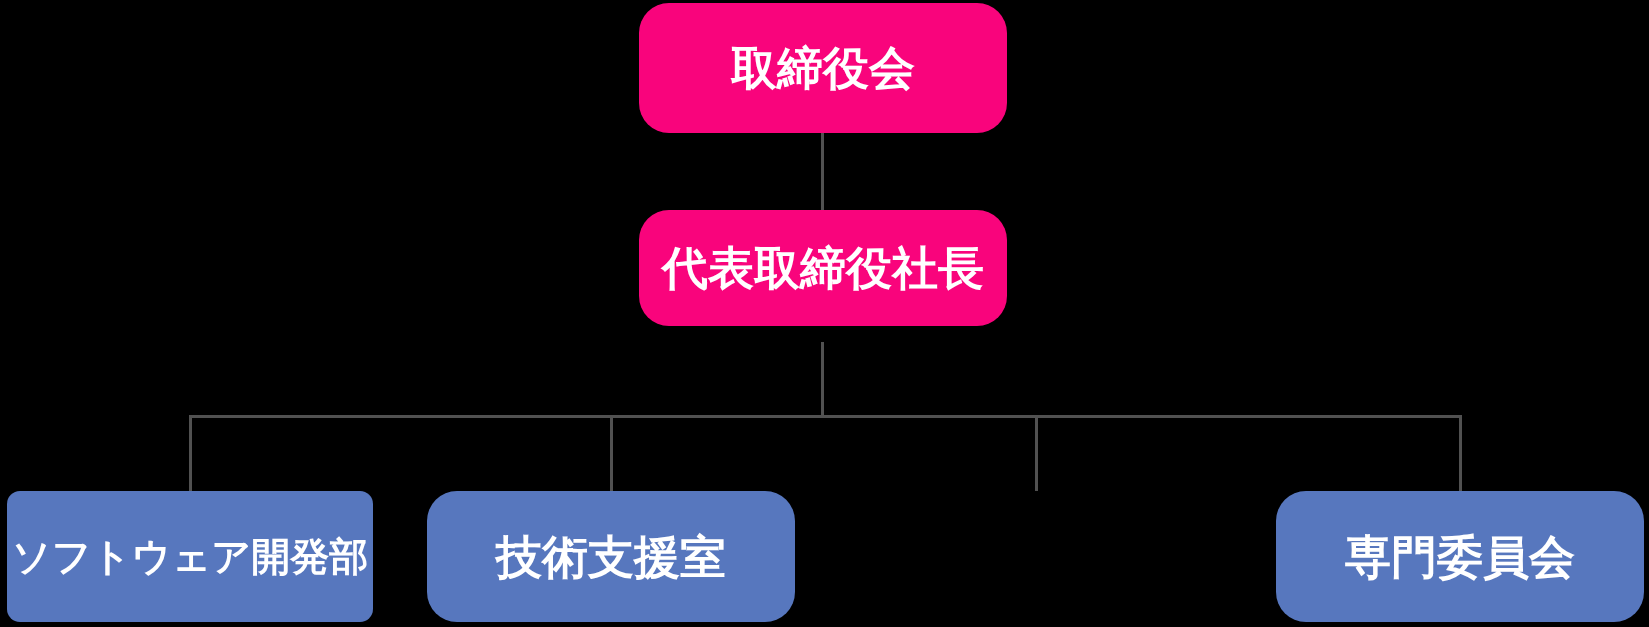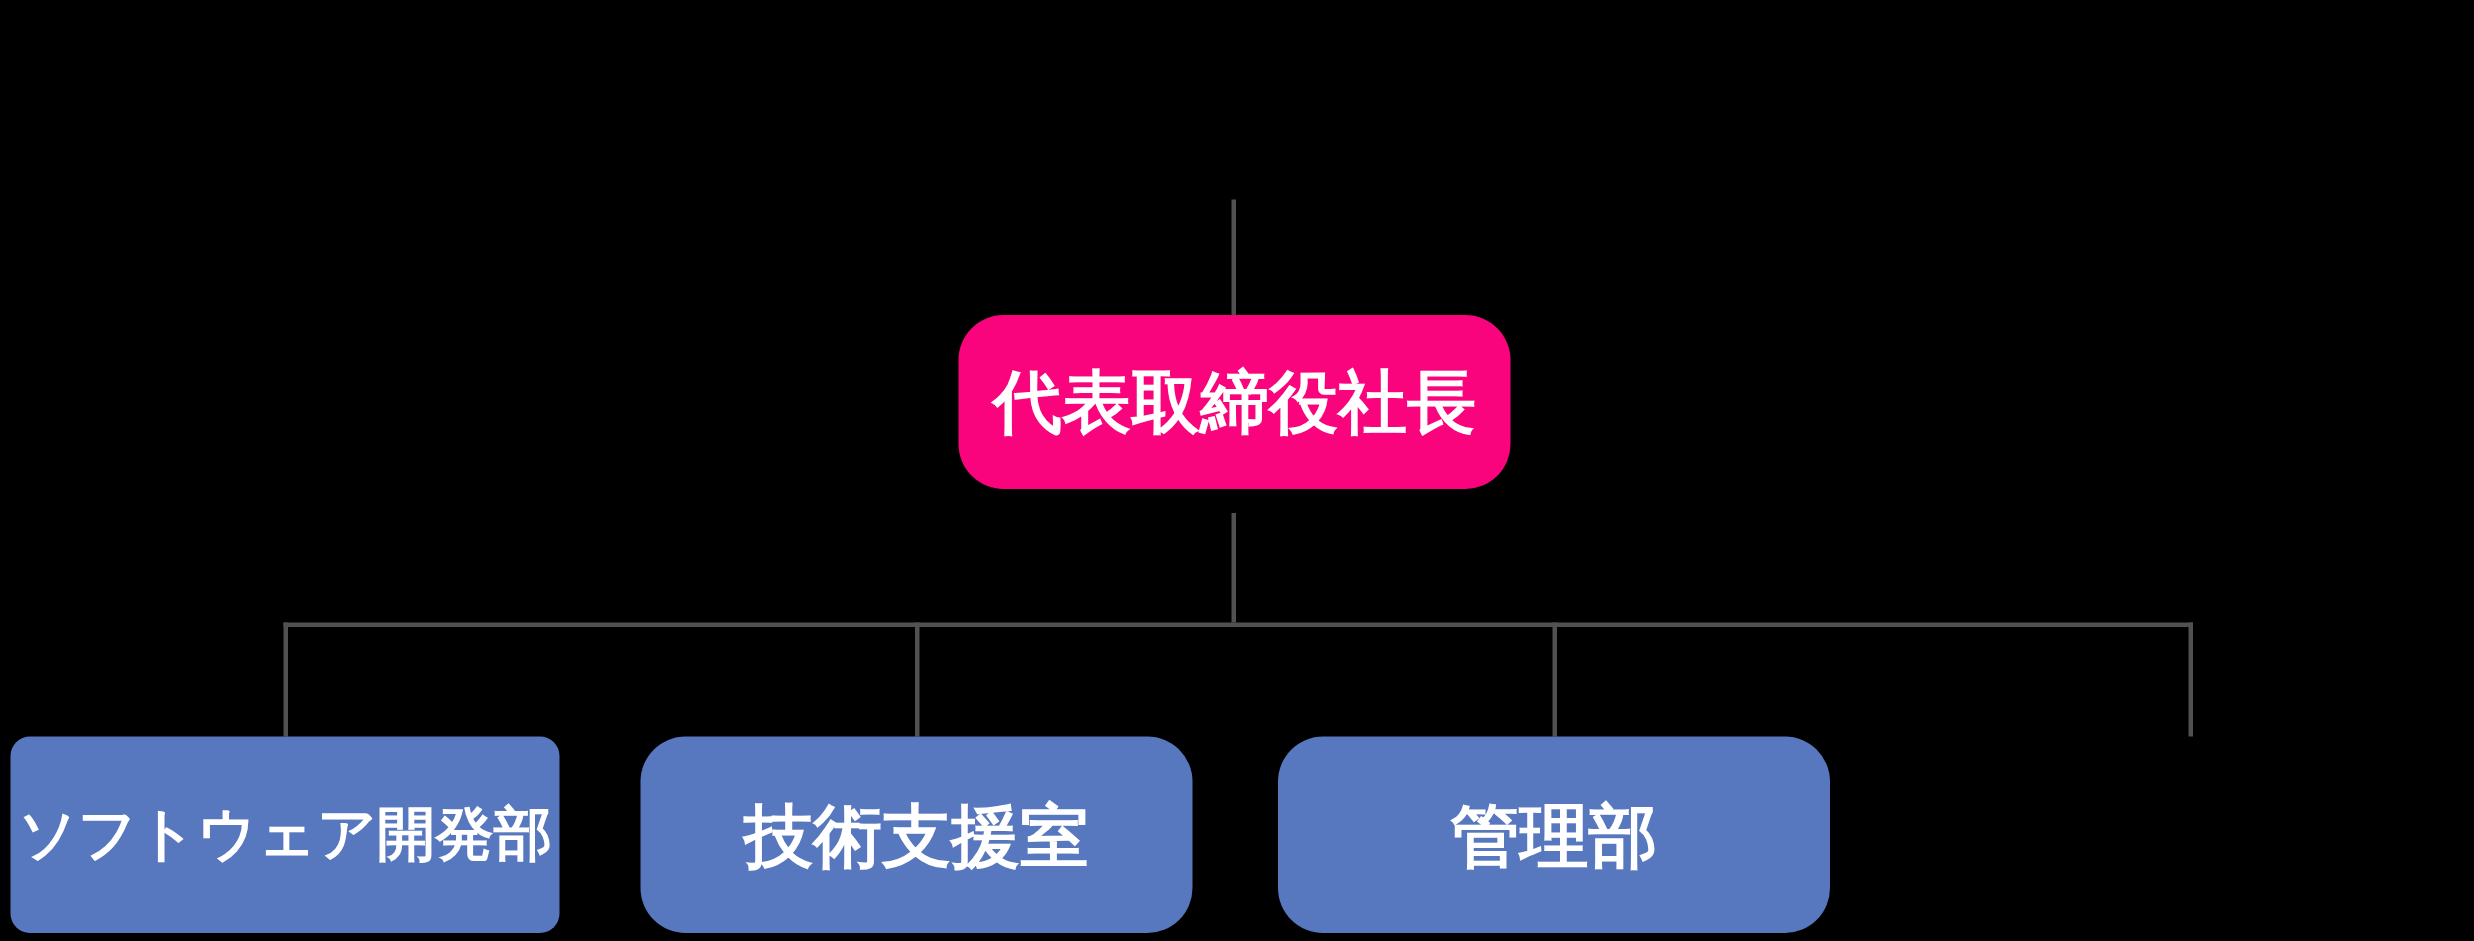--- a/index.html
+++ b/index.html
@@ -55,31 +55,34 @@
 <div id="canvas" style="background-color: rgb(0, 0, 0);">
 
   <div class="connector v-line" id="conn-board-president" style="background-color: rgb(81, 81, 81);"></div>
   <div class="connector v-line" id="conn-president-bus" style="background-color: rgb(81, 81, 81);"></div>
   <div class="connector h-line" id="conn-bus" style="background-color: rgb(81, 81, 81);"></div>
   <div class="connector v-line" id="conn-drop-0" style="background-color: rgb(81, 81, 81);"></div>
   <div class="connector v-line" id="conn-drop-1" style="background-color: rgb(81, 81, 81);"></div>
   <div class="connector v-line" id="conn-drop-2" style="background-color: rgb(81, 81, 81);"></div>
   <div class="connector v-line" id="conn-drop-3" style="background-color: rgb(81, 81, 81);"></div>
 
+  <div class="node node-pink" id="node-board" style="background-color: rgb(249, 4, 124);">
+    <span>取締役会</span>
+  </div>
 
   <div class="node node-pink" id="node-president" style="background-color: rgb(249, 4, 124);">
     <span>代表取締役社長</span>
   </div>
 
   <div class="node node-blue" id="node-dept-0" style="background-color: rgb(87, 119, 190);">
     <span>ソフトウェア開発部</span>
   </div>
 
   <div class="node node-blue" id="node-dept-1" style="background-color: rgb(87, 119, 190); text-align: right;">
     <span>技術支援室</span>
   </div>
 
-  <div class="node node-blue" id="node-dept-2" style="background-color: rgb(87, 119, 190);">
-    <span>管理部</span>
+
+  <div class="node node-blue" id="node-dept-3" style="background-color: rgb(87, 119, 190);">
+    <span>専門委員会</span>
   </div>
-
 
 </div>
 
 </body></html>

